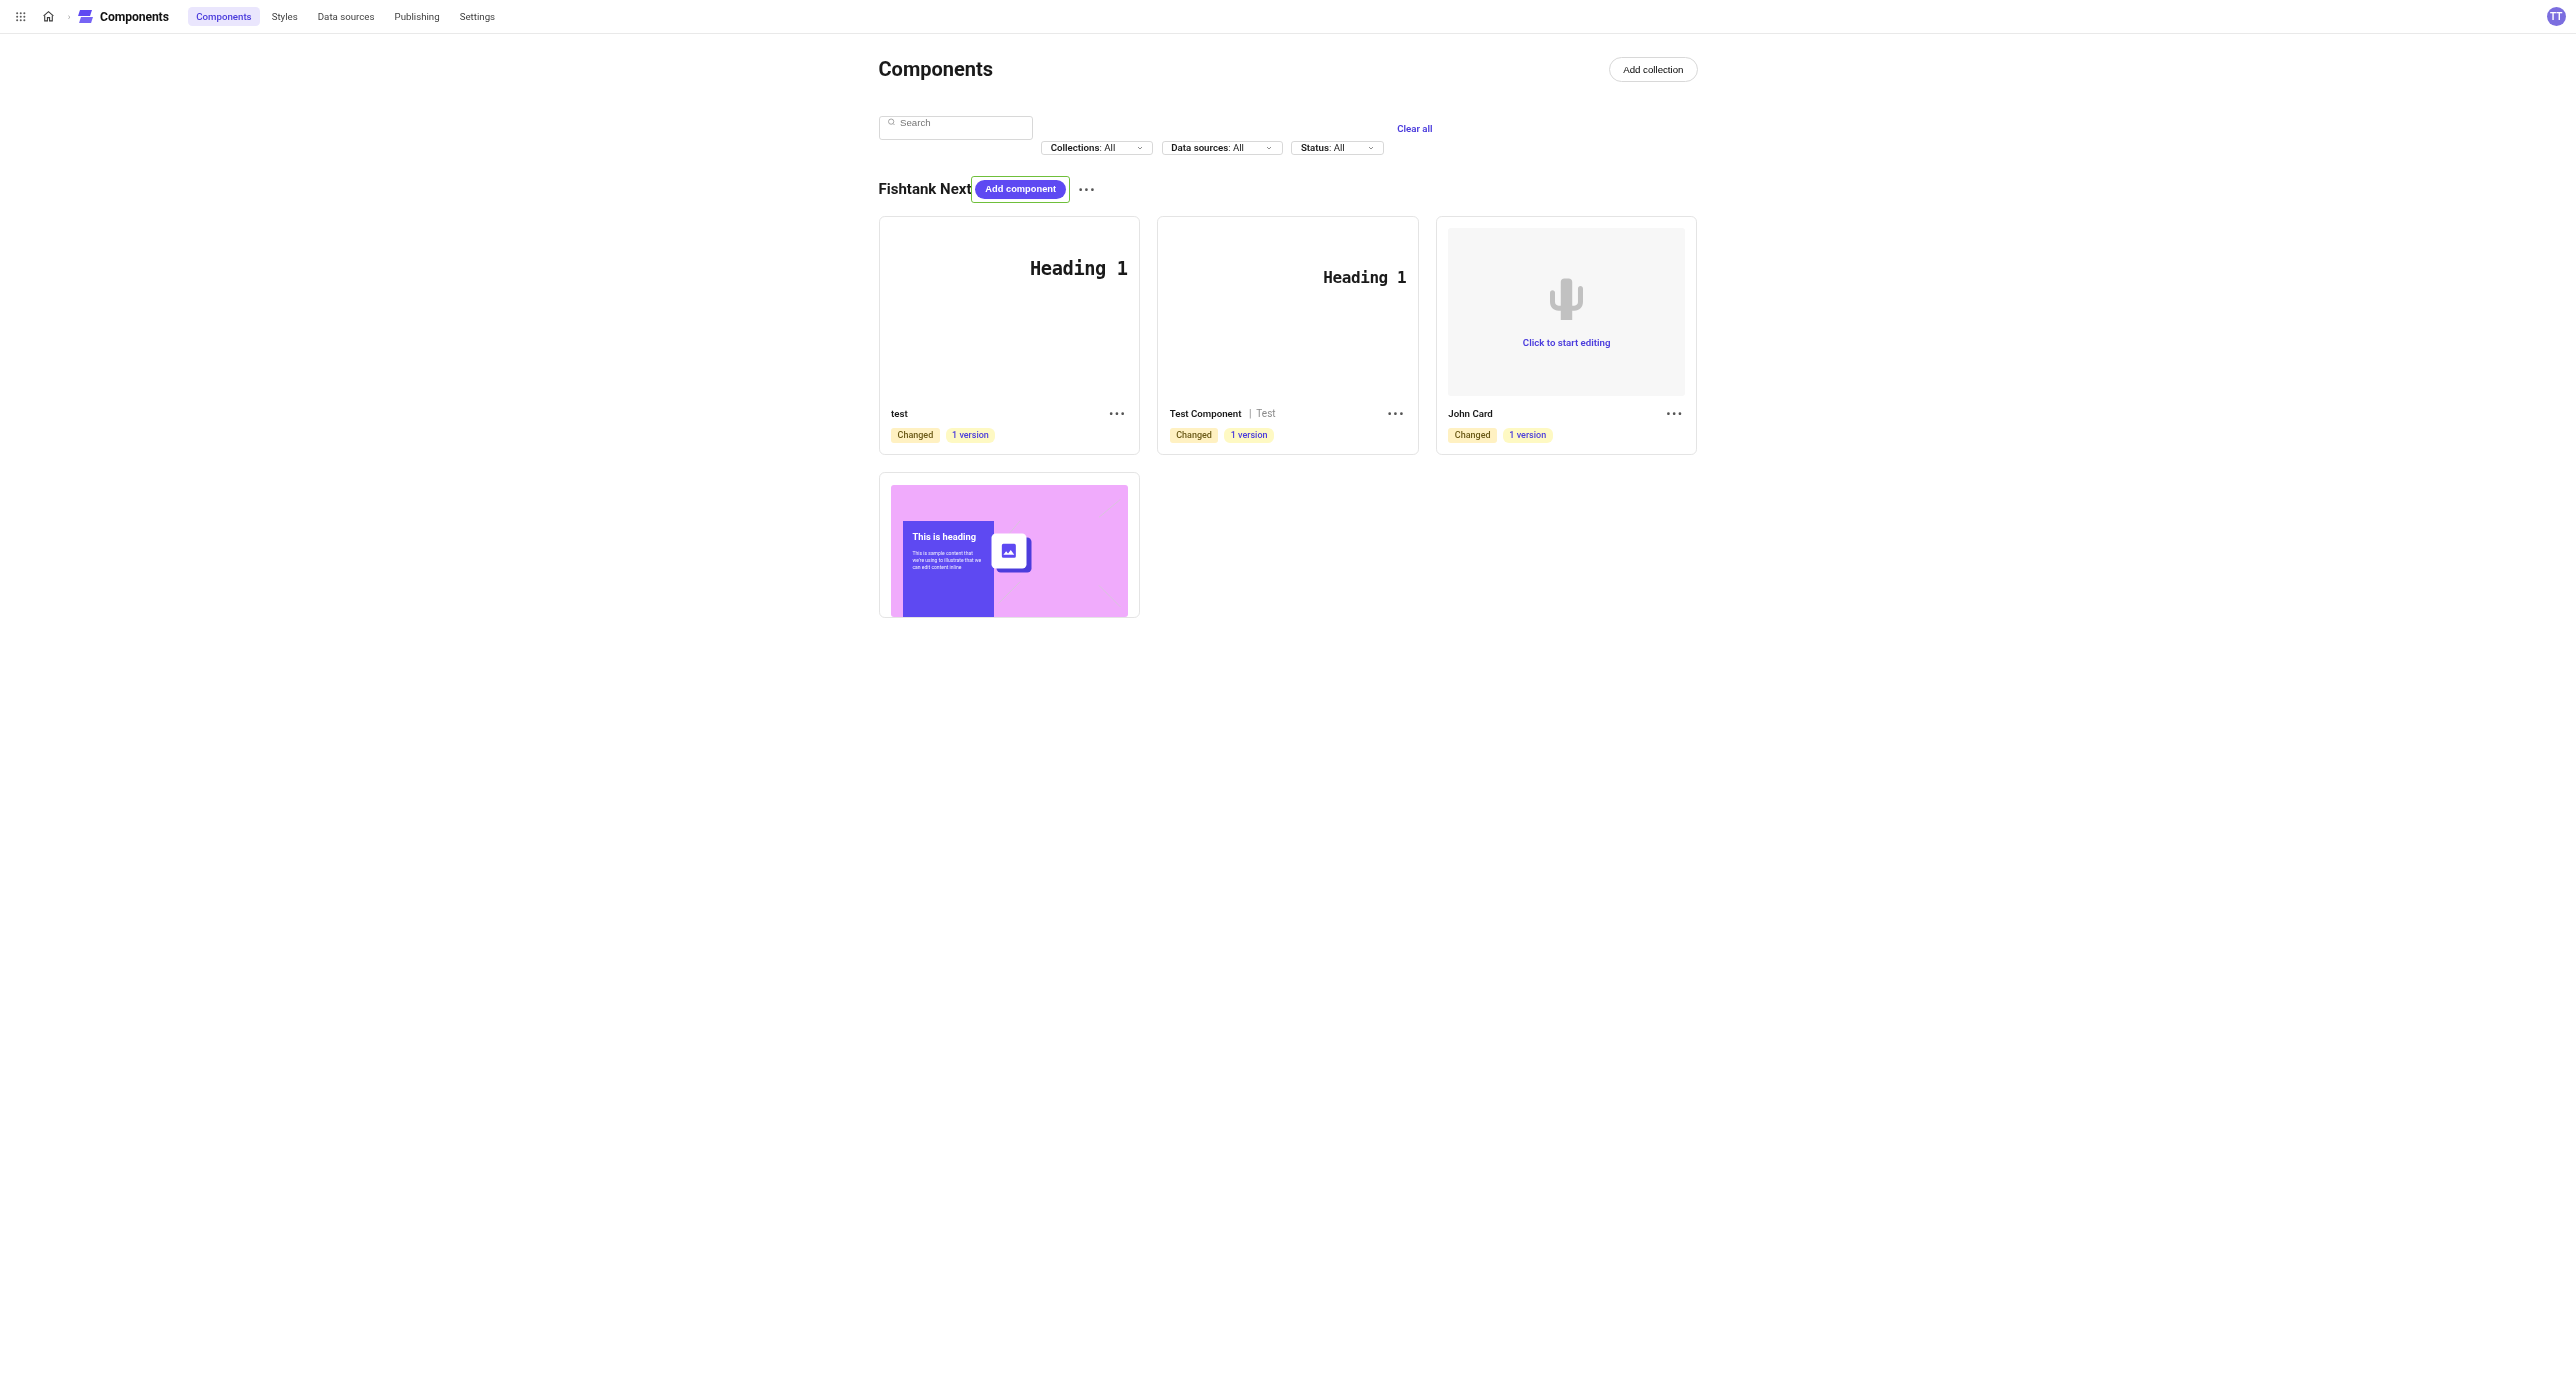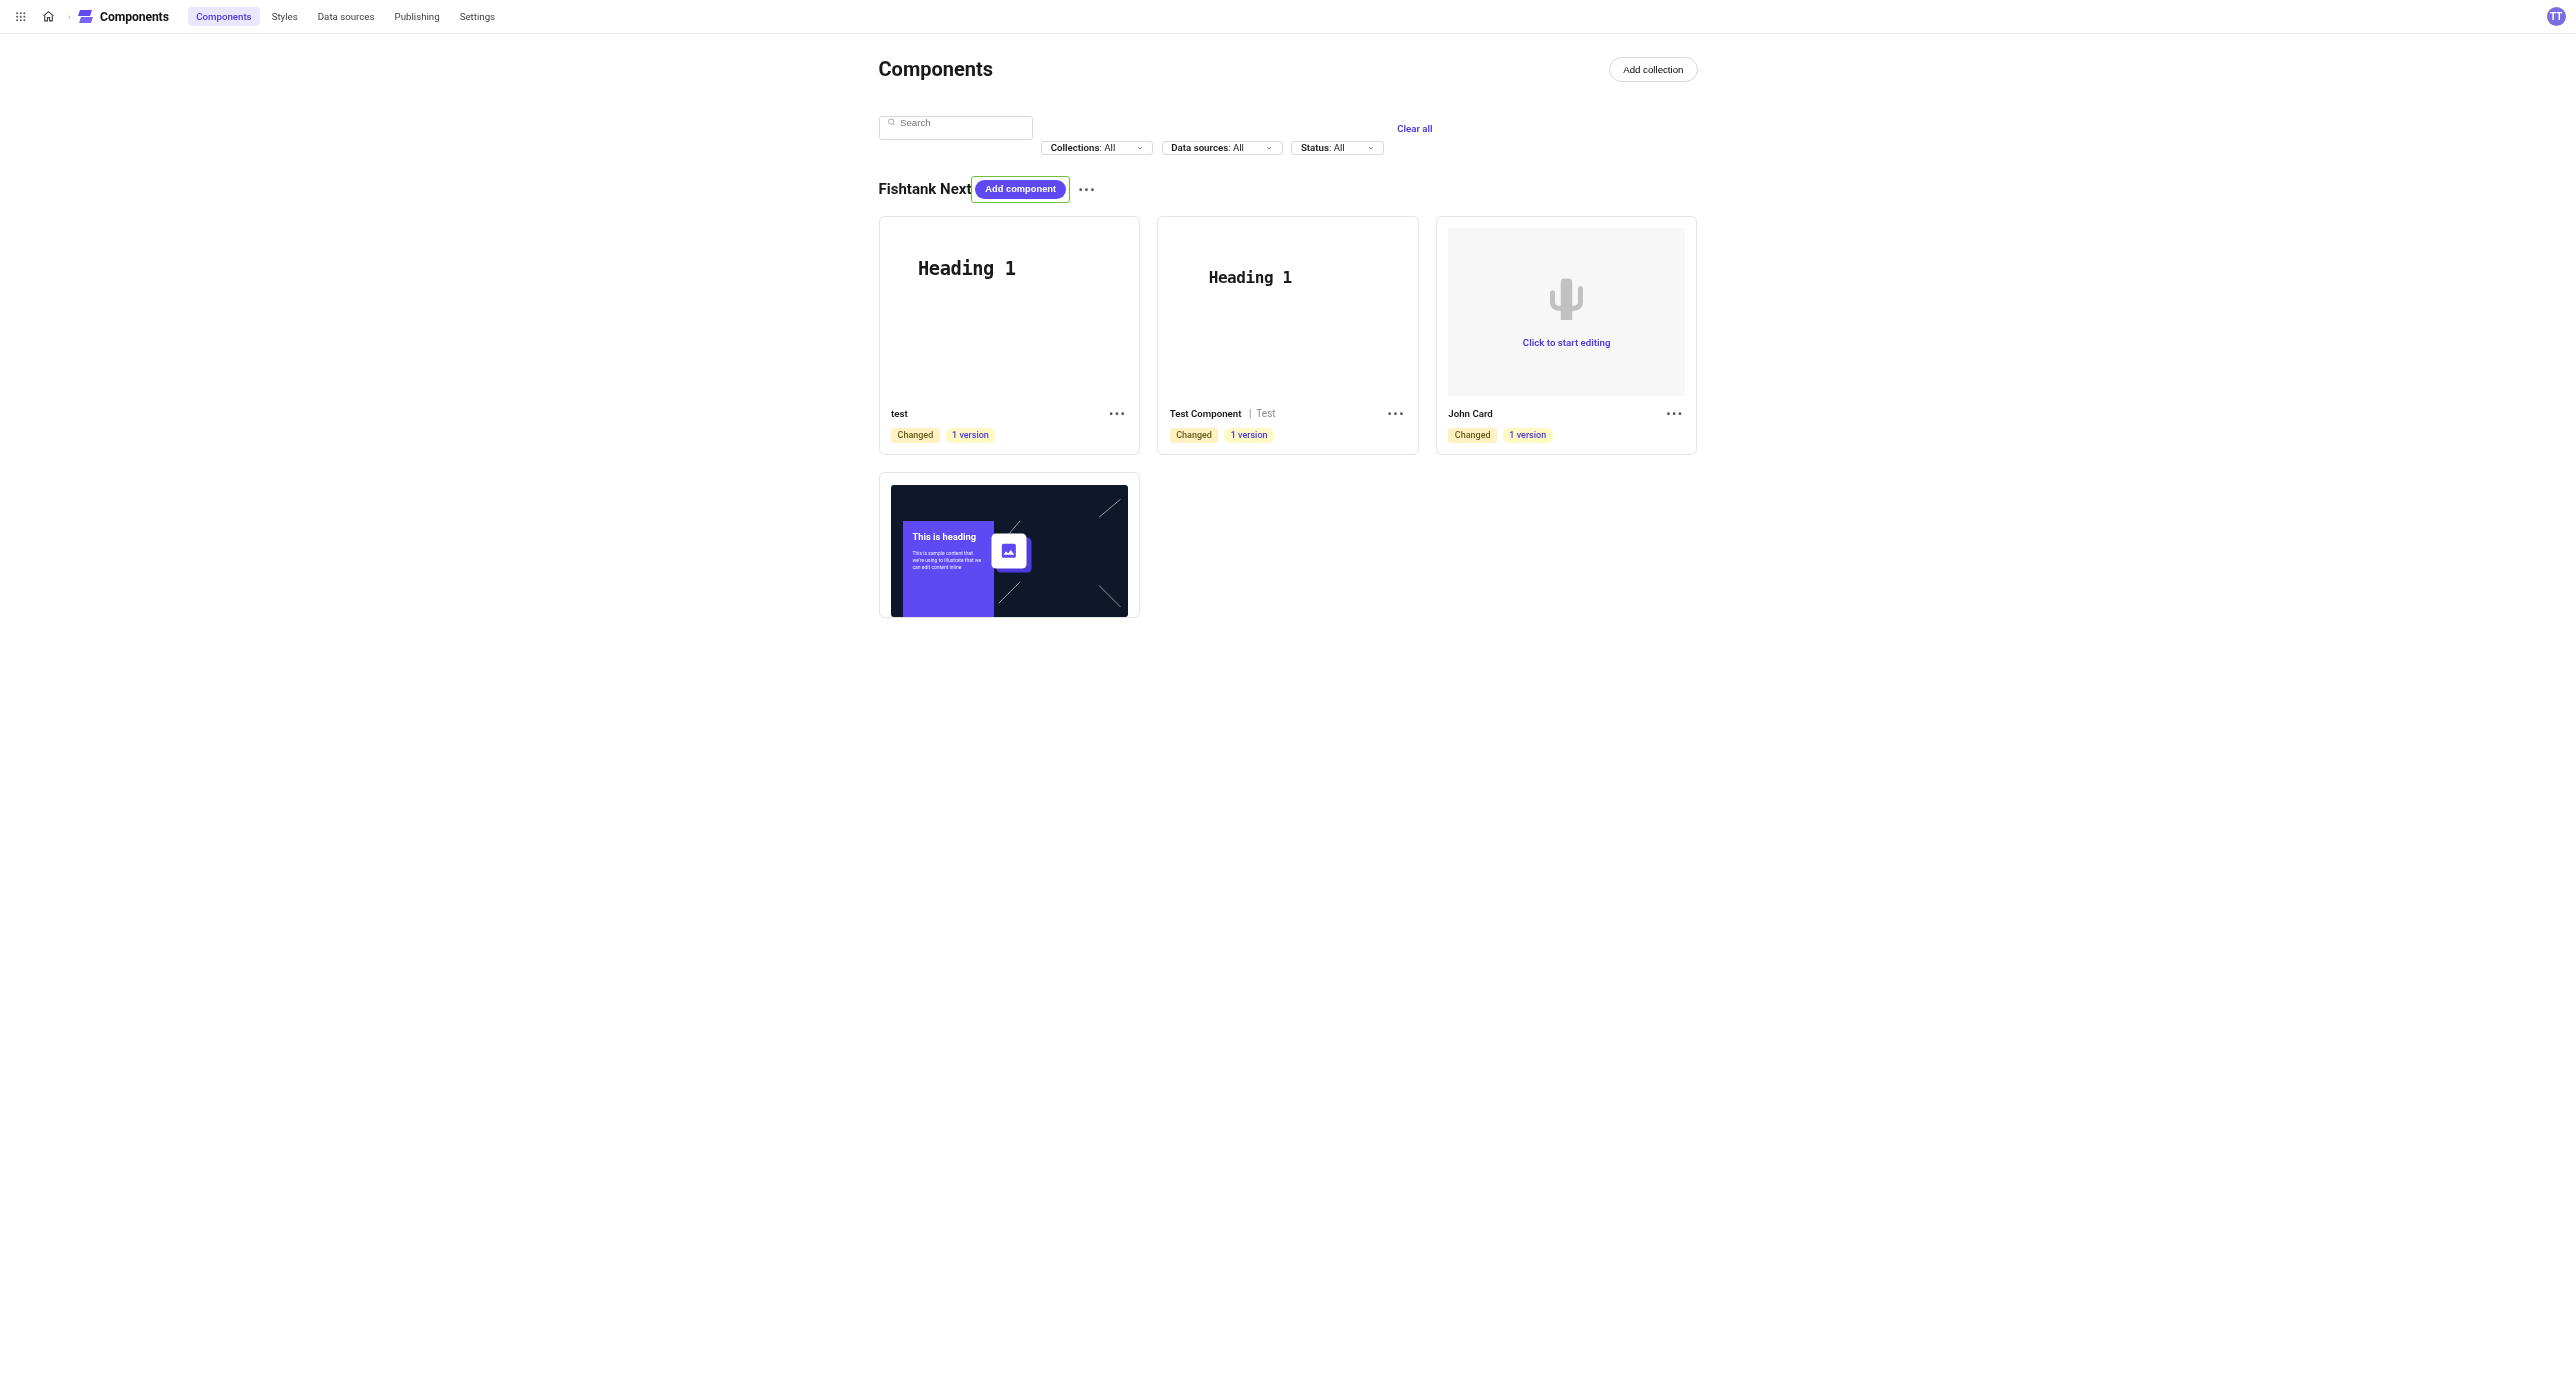--- a/index.html
+++ b/index.html
@@ -119,21 +119,21 @@
     }
     .card {
       border:0.7px solid #e4e4e4; border-radius:5.8px;
       padding: 11.5px; display:flex; flex-direction:column;
     }
     .thumb {
       height: 168px; border-radius:2.9px;
       display:flex; align-items:center; justify-content:center;
       overflow:hidden; margin-bottom:10px;
     }
-    .thumb.heading { align-items:flex-start; justify-content:flex-start; padding: 30px 0 0 27px;}
+    .thumb.heading { align-items:flex-start; justify-content:flex-end; padding: 30px 0 0 27px;}
     .thumb.heading span{
       font-family: ui-monospace, SFMono-Regular, Menlo, Consolas, monospace;
       font-weight:600; font-size:18.7px; letter-spacing:-0.4px;
     }
     .thumb.heading2 { padding-top: 40px; padding-left: 39px;}
     .thumb.heading2 span { font-size:16px; }
     .thumb.empty {
       background:#f7f7f7; flex-direction:column; gap:17px;
     }
     .cactus { fill:#c1c1c1; }
@@ -144,21 +144,21 @@
     .card-alt { color:#8a8a8a; font-weight:400; }
     .chips { display:flex; gap:5.8px; margin-top:7.2px;}
     .chip {
       padding: 2.2px 6.5px; border-radius:2.9px; font-size:9px; font-weight:500;
     }
     .chip.changed { background:#fff1c2; color:#6b5a17;}
     .chip.version { background:#fef9c3; color:#4a3bdc;border-radius:6px;}
 
     
     .thumb.dark {
-      background:#0f172a; position:relative; padding:0;
+      background:#f0abfc; position:relative; padding:0;
     }
     .dark-inner { position:relative; width:100%; height:100%; }
     .dark-panel {
       position:absolute; left:11.5px; top:36px; width:91px; height:101px;
       background:#5E49F2; color:#fff; padding:11.5px 10px;
     }
     .dark-panel h4{ font-size:9.3px; font-weight:700; line-height:1.15; margin-bottom:7.2px;}
     .dark-panel p { font-size:5px; line-height:1.35; opacity:.9;}
     .dark-lines line{ stroke:#cfcfcf; stroke-width:1;}
     .dark-ph {

